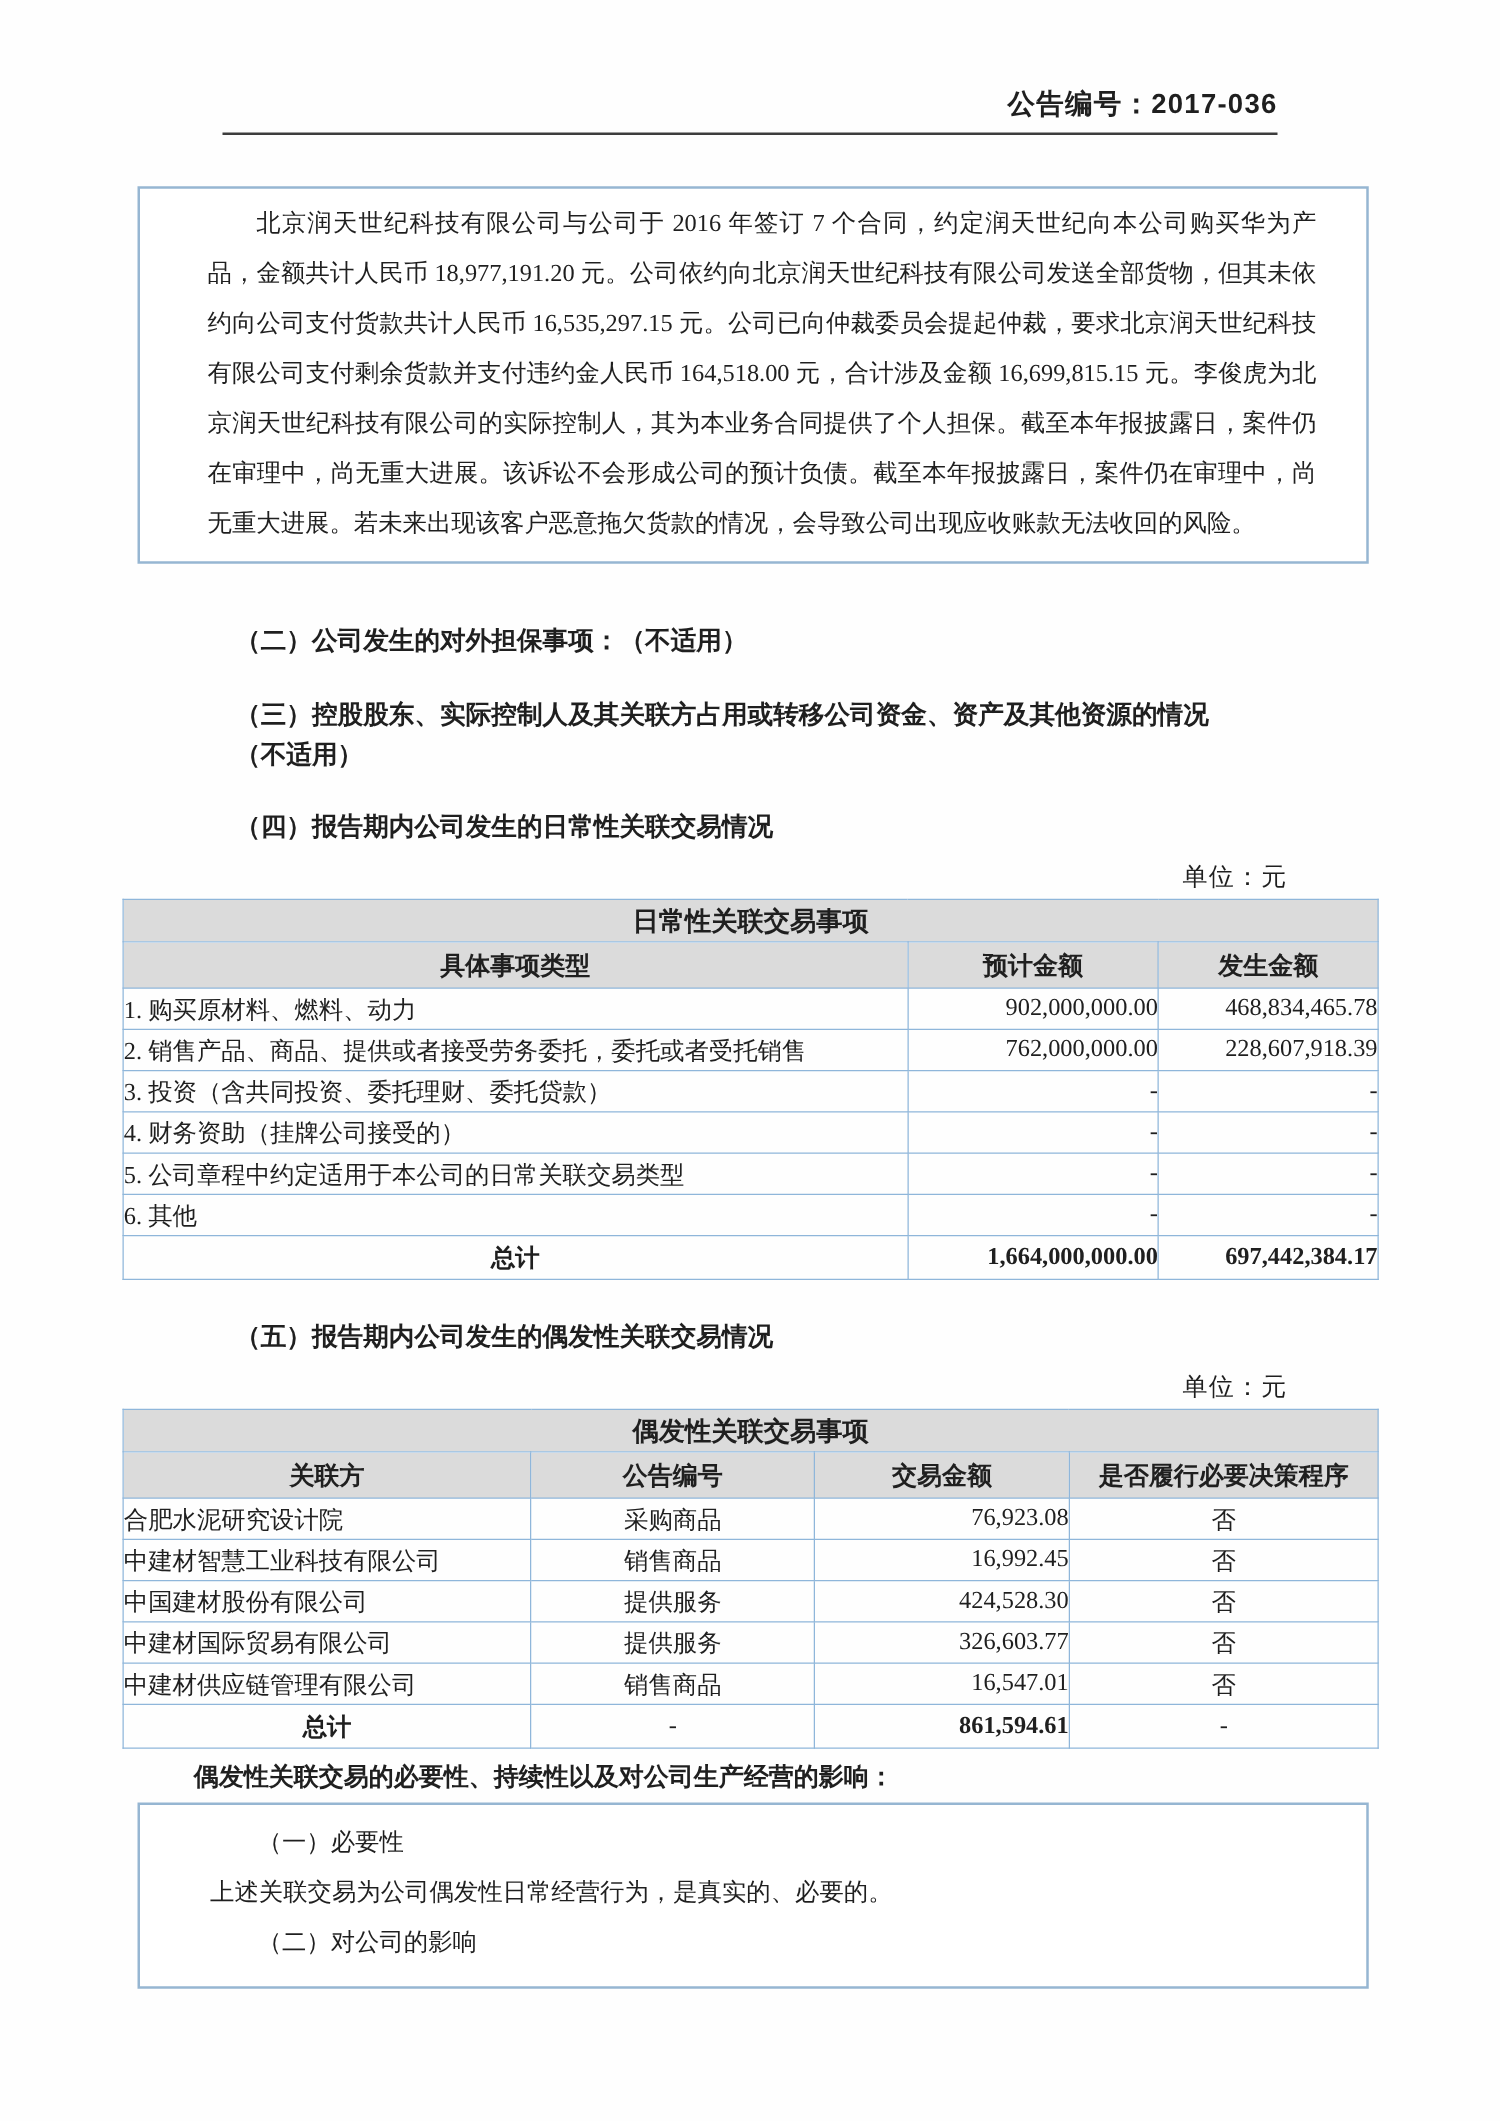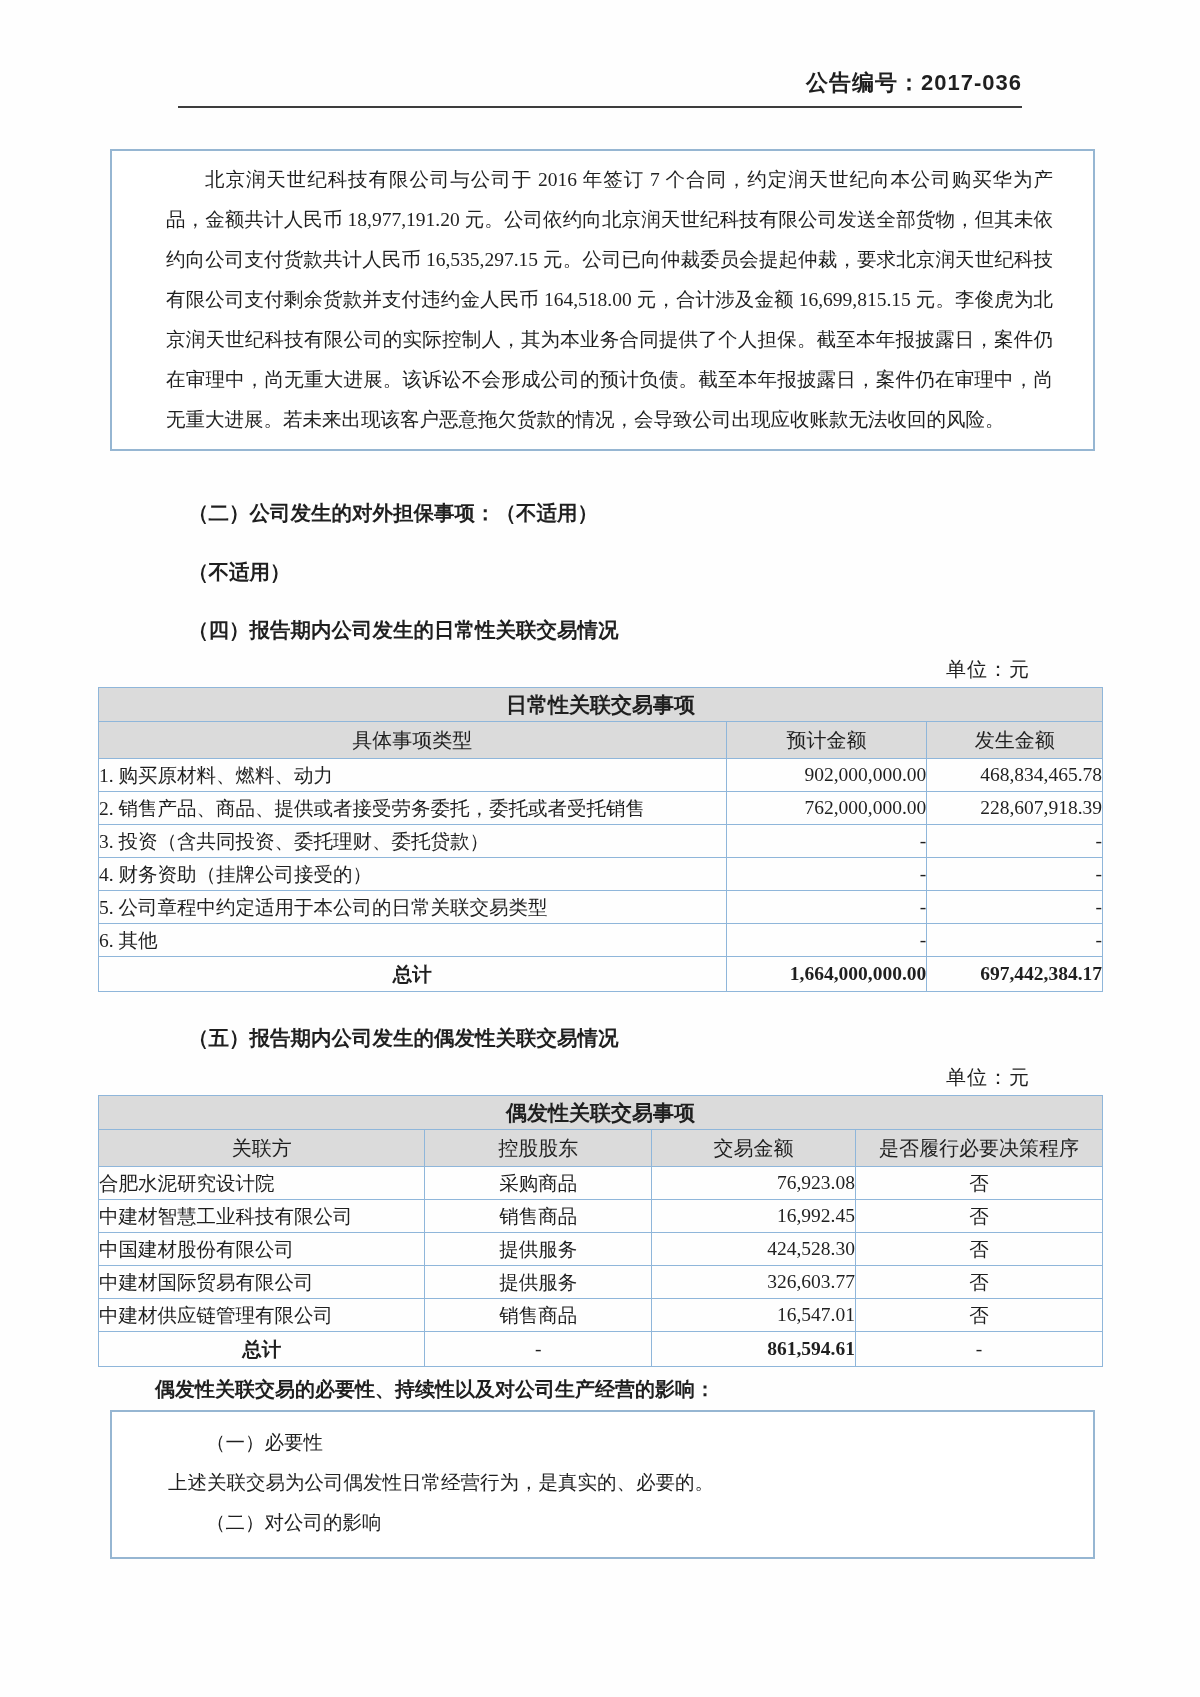--- a/index.html
+++ b/index.html
@@ -65,21 +65,21 @@
     padding:0;overflow:hidden;white-space:nowrap;
   }
   td.t-title{
     background:#dbdbdb;text-align:center;height:33px;
     font-family:"Liberation Sans","DejaVu Sans",sans-serif;
     font-weight:bold;font-size:21px;
   }
   td.t-head{
     background:#dbdbdb;text-align:center;height:36px;
     font-family:"Liberation Sans","DejaVu Sans",sans-serif;
-    font-weight:normal;font-size:20px;
+    font-weight:bold;font-size:20px;
   }
   td.c-label{height:32px;text-align:left;padding-left:12px;}
   td.c-num{height:32px;text-align:right;padding-right:12px;margin-left:12px;}
   td.c-center{height:32px;text-align:center;}
   tr.total-row td{height:34px;font-weight:bold;}
   tr.total-row td.c-label{text-align:center;padding-left:0;}
 
   
   .impact-note{
     margin:9px 0 0 155px;
@@ -99,20 +99,21 @@
   <div class="announce-no">公告编号：2017-036</div>
   <hr class="head-rule">
 
   <div class="blue-box litigation-box">
     <p class="litigation-text">北京润天世纪科技有限公司与公司于 2016 年签订 7 个合同，约定润天世纪向本公司购买华为产品，金额共计人民币 18,977,191.20 元。公司依约向北京润天世纪科技有限公司发送全部货物，但其未依约向公司支付货款共计人民币 16,535,297.15 元。公司已向仲裁委员会提起仲裁，要求北京润天世纪科技有限公司支付剩余货款并支付违约金人民币 164,518.00 元，合计涉及金额 16,699,815.15 元。李俊虎为北京润天世纪科技有限公司的实际控制人，其为本业务合同提供了个人担保。截至本年报披露日，案件仍在审理中，尚无重大进展。该诉讼不会形成公司的预计负债。截至本年报披露日，案件仍在审理中，尚无重大进展。若未来出现该客户恶意拖欠货款的情况，会导致公司出现应收账款无法收回的风险。</p>
   </div>
 
   <div class="sec-heading h2x">（二）公司发生的对外担保事项：（不适用）</div>
 
   <div class="sec-heading h3x">
+    <div>（三）控股股东、实际控制人及其关联方占用或转移公司资金、资产及其他资源的情况</div>
     <div>（不适用）</div>
   </div>
 
   <div class="sec-heading h4x">（四）报告期内公司发生的日常性关联交易情况</div>
 
   <div class="unit-label">单位：元</div>
 
   <table class="data-table">
     <colgroup>
         <col style="width:62.5%">
@@ -176,21 +177,21 @@
         <col style="width:22.6%">
         <col style="width:20.3%">
         <col style="width:24.6%">
       </colgroup>
     <tbody>
       <tr>
         <td class="t-title" colspan="4">偶发性关联交易事项</td>
       </tr>
       <tr>
         <td class="t-head">关联方</td>
-        <td class="t-head">控股股东</td>
+        <td class="t-head">公告编号</td>
         <td class="t-head">交易金额</td>
         <td class="t-head">是否履行必要决策程序</td>
       </tr>
       <tr>
         <td class="c-label">合肥水泥研究设计院</td>
         <td class="c-center">采购商品</td>
         <td class="c-num">76,923.08</td>
         <td class="c-center">否</td>
       </tr>
       <tr>

